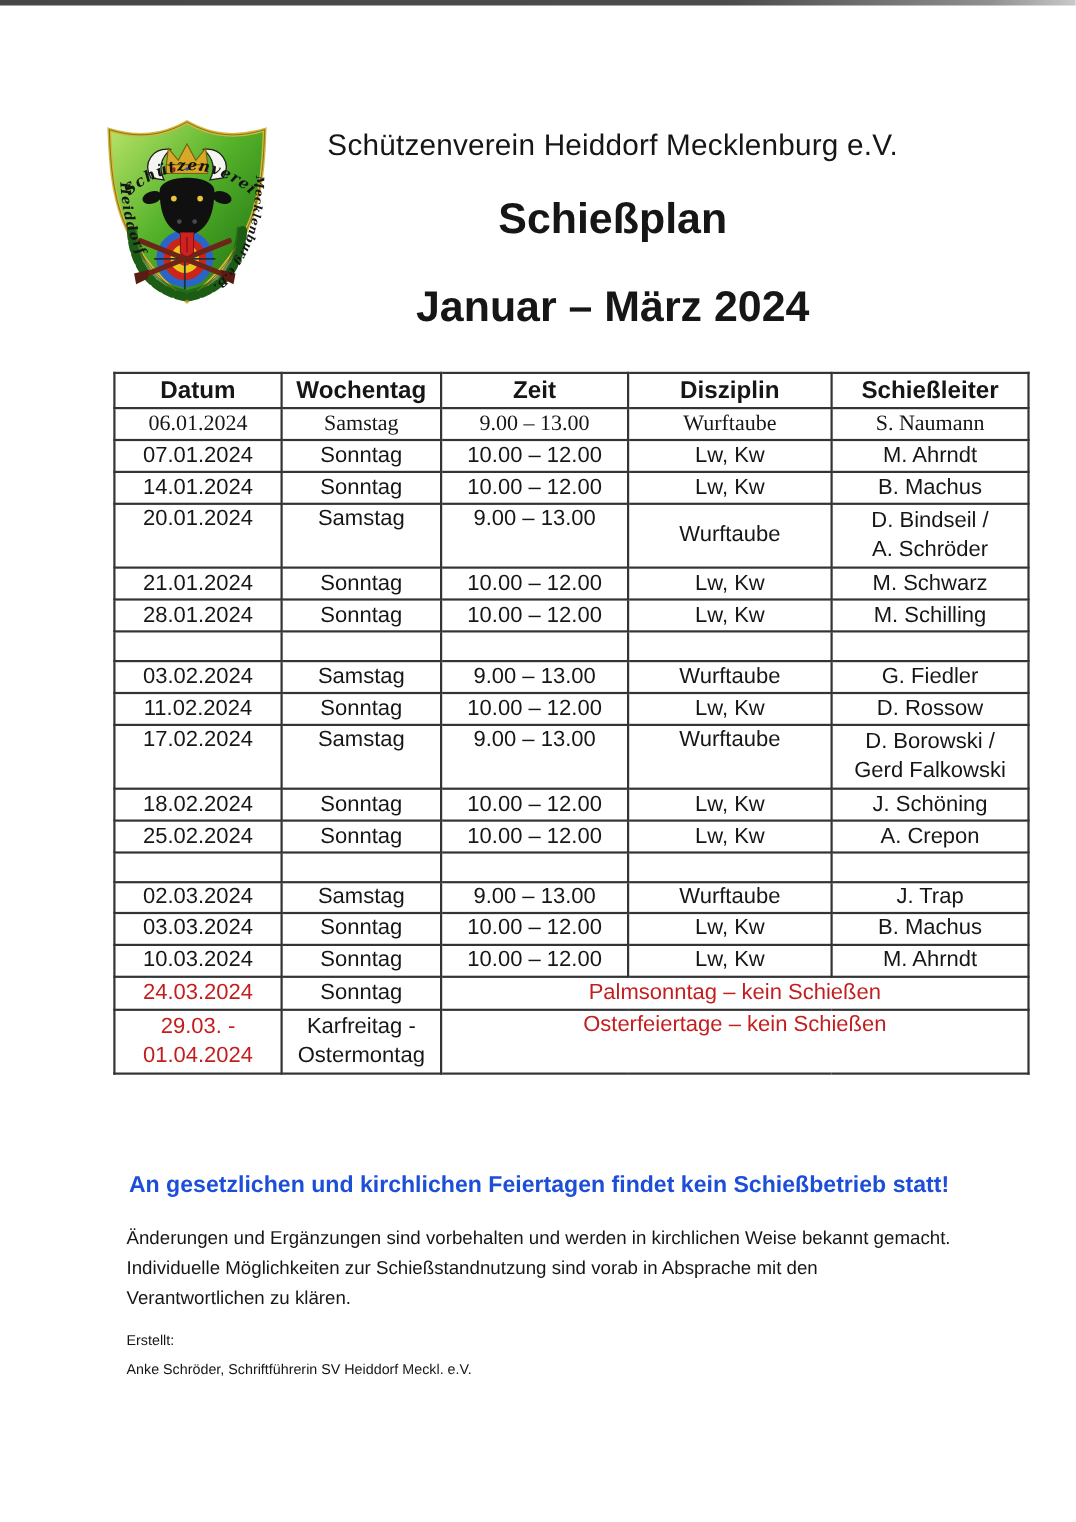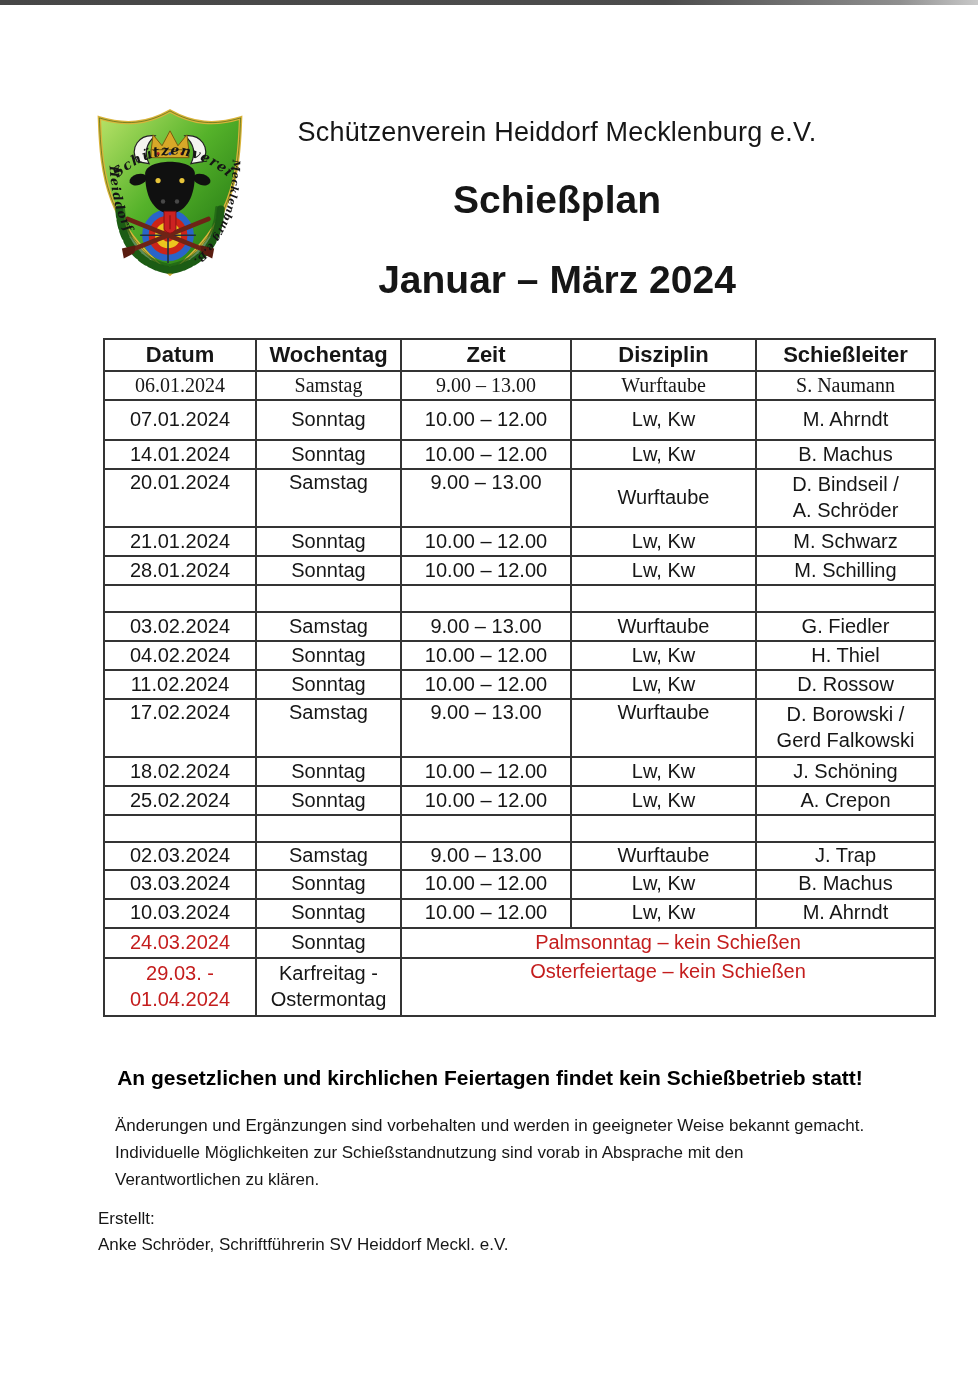--- a/index.html
+++ b/index.html
@@ -36,29 +36,29 @@
     border:2px solid #343434;
     text-align:center; vertical-align:middle;
     padding:0 2px; line-height:1.28;
     white-space:pre-line; overflow:hidden;
   }
   table.schedule th { font-size:22px; font-weight:700; height:30px; }
   table.schedule td { font-size:20px; font-weight:400; }
   td.red, .red { color:#c41d1d; }
   .warning {
     position:absolute; top:1066px; left:90px; width:800px;
-    text-align:center; font-size:21px; font-weight:700; color:#000000;
+    text-align:center; font-size:21px; font-weight:700; color:#1d4ed8;
   }
   .notes {
     position:absolute; top:1112px; left:115px; width:830px;
     font-size:17px; line-height:27px; white-space:pre-line;
   }
   .created {
-    position:absolute; top:1206px; left:98px; width:830px;
-    font-size:17px; line-height:26px; white-space:pre-line;
+    position:absolute; top:1206px; left:115px; width:830px;
+    font-size:13px; line-height:26px; white-space:pre-line;
   }
   .crest text { font-family:"DejaVu Serif", serif; font-weight:700; font-style:italic; }
 </style>
 </head>
 <body>
 
 <div class="scan-bar"></div>
 
 <svg class="crest" viewBox="0 0 170 185" aria-hidden="true">
   <defs>
@@ -156,21 +156,21 @@
     </tr>
   </thead>
   <tbody>
       <tr style="height: 29px; font-family: Liberation Serif, serif;">
         <td>06.01.2024</td>
         <td>Samstag</td>
         <td>9.00 – 13.00</td>
         <td>Wurftaube</td>
         <td>S. Naumann</td>
       </tr>
-      <tr style="height: 40px;">
+      <tr style="height: 29px;">
         <td>07.01.2024</td>
         <td>Sonntag</td>
         <td>10.00 – 12.00</td>
         <td>Lw, Kw</td>
         <td>M. Ahrndt</td>
       </tr>
       <tr style="height: 29px;">
         <td>14.01.2024</td>
         <td>Sonntag</td>
         <td>10.00 – 12.00</td>
@@ -205,27 +205,20 @@
         <td></td>
         <td></td>
         <td></td>
       </tr>
       <tr style="height: 29px;">
         <td>03.02.2024</td>
         <td>Samstag</td>
         <td>9.00 – 13.00</td>
         <td>Wurftaube</td>
         <td>G. Fiedler</td>
-      </tr>
-      <tr style="height: 29px;">
-        <td>04.02.2024</td>
-        <td>Sonntag</td>
-        <td>10.00 – 12.00</td>
-        <td>Lw, Kw</td>
-        <td>H. Thiel</td>
       </tr>
       <tr style="height: 29px;">
         <td>11.02.2024</td>
         <td>Sonntag</td>
         <td>10.00 – 12.00</td>
         <td>Lw, Kw</td>
         <td>D. Rossow</td>
       </tr>
       <tr style="height: 58px;">
         <td style="vertical-align: top;">17.02.2024</td>
@@ -286,17 +279,17 @@
         <td class="red">29.03. -
 01.04.2024</td>
         <td>Karfreitag -
 Ostermontag</td>
         <td colspan="3" class="red" style="vertical-align: top;">Osterfeiertage – kein Schießen</td>
       </tr>
     </tbody>
 </table>
 
 <div class="warning">An gesetzlichen und kirchlichen Feiertagen findet kein Schießbetrieb statt!</div>
-<div class="notes">Änderungen und Ergänzungen sind vorbehalten und werden in geeigneter Weise bekannt gemacht.
+<div class="notes">Änderungen und Ergänzungen sind vorbehalten und werden in kirchlichen Weise bekannt gemacht.
 Individuelle Möglichkeiten zur Schießstandnutzung sind vorab in Absprache mit den
 Verantwortlichen zu klären.</div>
 <div class="created"><span>Erstellt:</span>
 <span>Anke Schröder, Schriftführerin SV Heiddorf Meckl. e.V.</span></div>
 
 </body></html>

